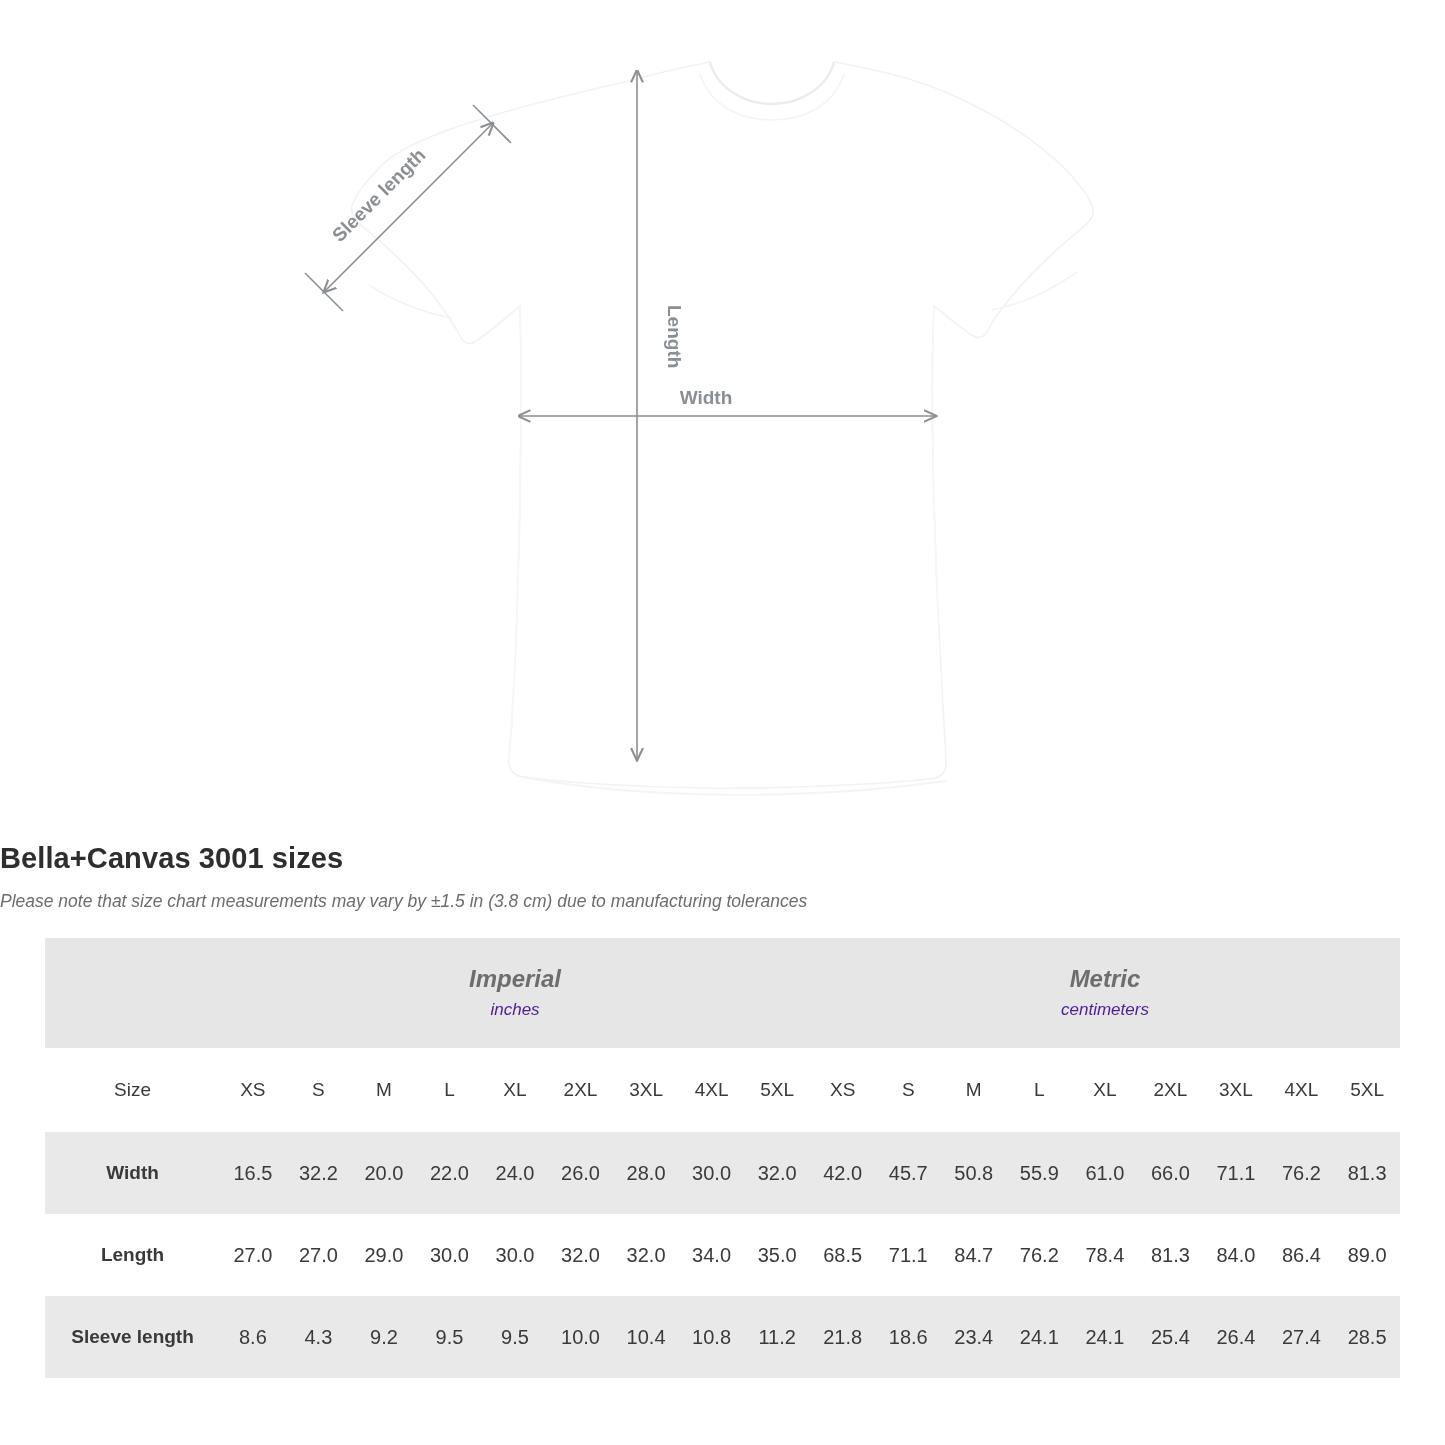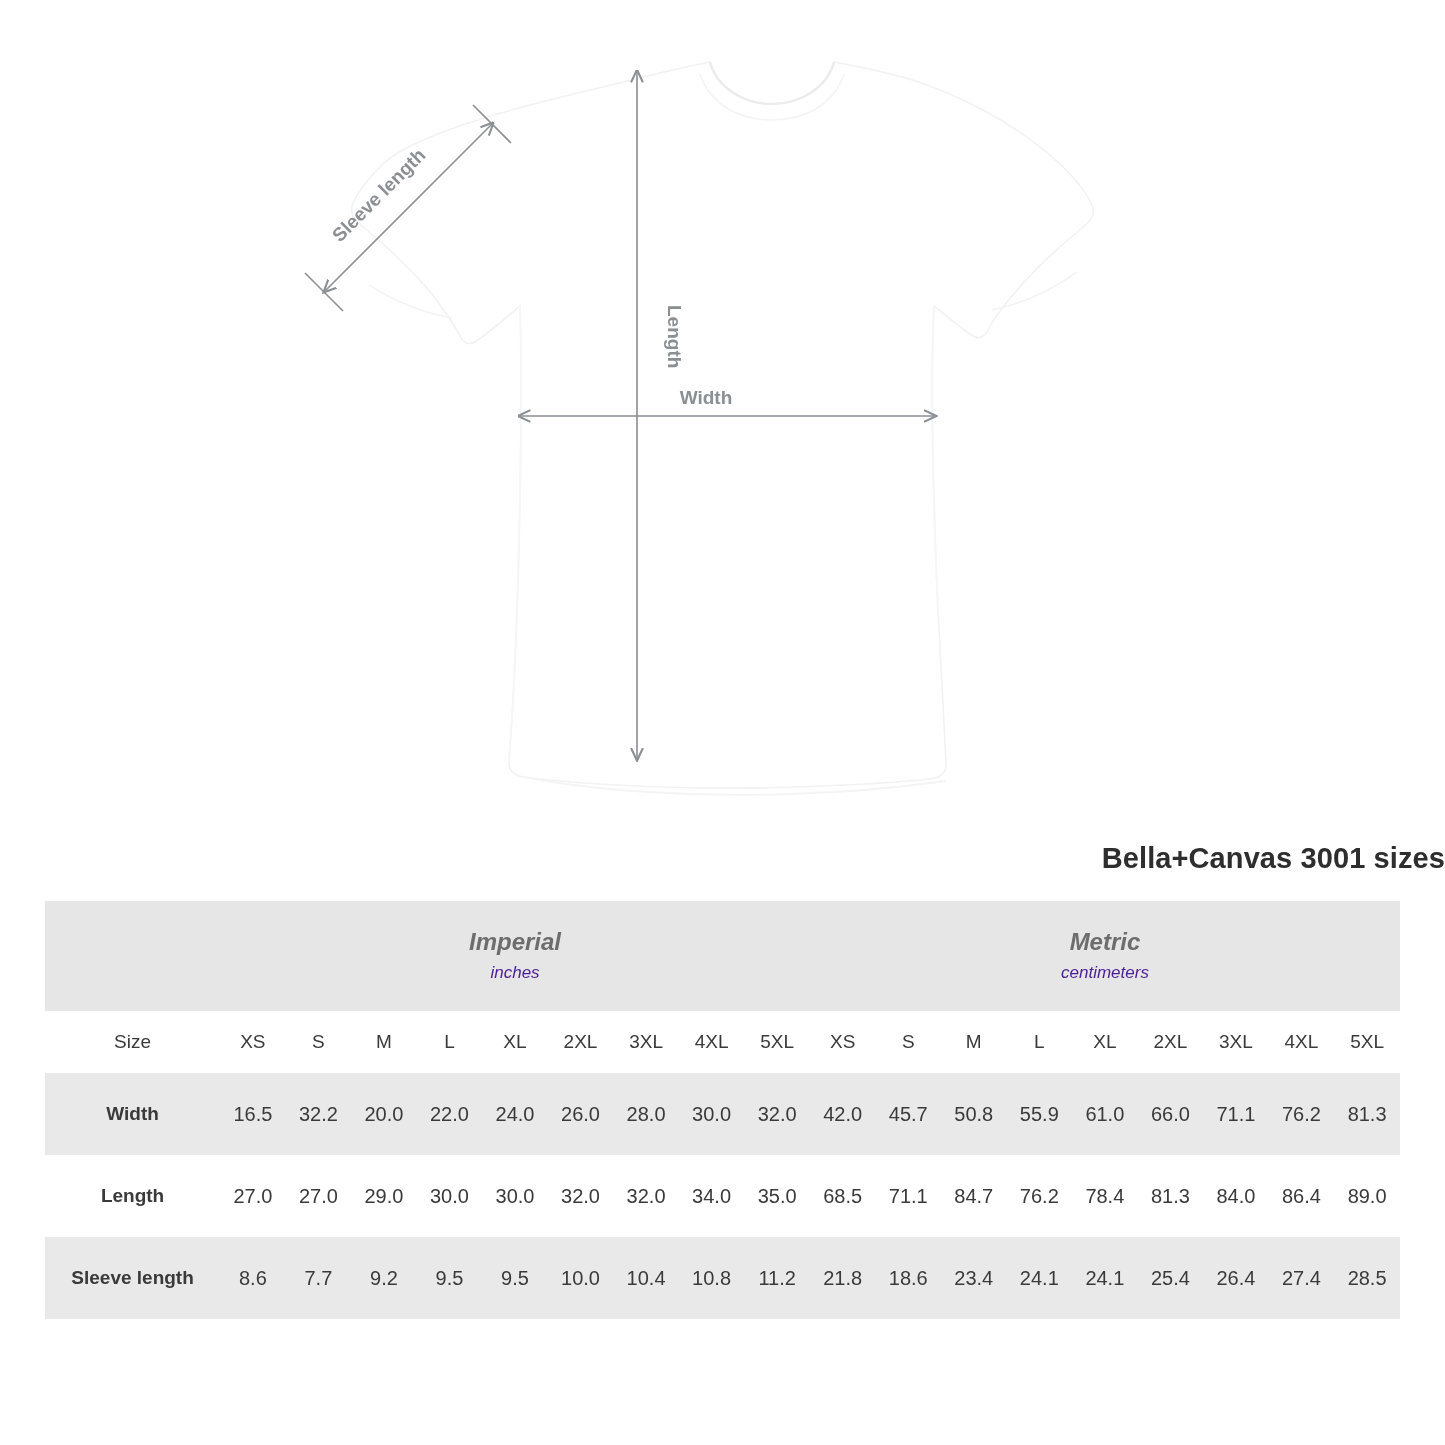--- a/index.html
+++ b/index.html
@@ -21,21 +21,21 @@
     width: 1445px;
     height: 820px;
   }
   .shirt-svg {
     position: absolute;
     left: 0; top: 0;
   }
 
   
   .title-block {
-    text-align: right;
+    text-align: left;
     margin-top: 22px;
   }
   .chart-title {
     font-size: 29px;
     font-weight: bold;
     color: #2e2e2e;
     letter-spacing: 0.1px;
   }
   .chart-note {
     margin-top: 16px;
@@ -76,21 +76,21 @@
   }
   .unit-sub {
     font-size: 17px;
     font-style: italic;
     color: #4c1d95;
     margin-top: 8px;
   }
 
   
   .size-row td {
-    height: 62px;
+    height: 84px;
     background: #ffffff;
     font-size: 19px;
     font-weight: bold;
     color: #3a3a3a;
   }
   .size-row td.rowlabel { font-size: 19px; }
 
   .data-row td {
     height: 82px;
     font-size: 20px;
@@ -180,20 +180,21 @@
       <text x="668" y="305" transform="rotate(90 668 305)" fill="#8a8f94" font-family="Liberation Sans, sans-serif" font-size="19" font-weight="bold">Length</text>
 
       <text x="706" y="404" text-anchor="middle" fill="#8a8f94" font-family="Liberation Sans, sans-serif" font-size="19" font-weight="bold">Width</text>
 
       <text x="340" y="243" transform="rotate(-45 340 243)" fill="#8a8f94" font-family="Liberation Sans, sans-serif" font-size="19" font-weight="bold">Sleeve length</text>
     </svg>
   </div>
 
   <div class="title-block">
     <div class="chart-title">Bella+Canvas 3001 sizes</div>
+    <div class="chart-note">Please note that size chart measurements may vary by ±1.5 in (3.8 cm) due to manufacturing tolerances</div>
   </div>
 
   <div class="table-wrap">
     <table class="size-table">
       <colgroup>
         <col class="col-label">
         <col class="col-cell">
           <col class="col-cell">
           <col class="col-cell">
           <col class="col-cell">
@@ -283,21 +284,21 @@
             <td>76.2</td>
             <td>78.4</td>
             <td>81.3</td>
             <td>84.0</td>
             <td>86.4</td>
             <td>89.0</td>
           </tr>
           <tr class="data-row row-alt">
             <td class="rowlabel">Sleeve length</td>
             <td>8.6</td>
-            <td>7.7</td>
+            <td>4.3</td>
             <td>9.2</td>
             <td>9.5</td>
             <td>9.5</td>
             <td>10.0</td>
             <td>10.4</td>
             <td>10.8</td>
             <td>11.2</td>
             <td>21.8</td>
             <td>18.6</td>
             <td>23.4</td>

